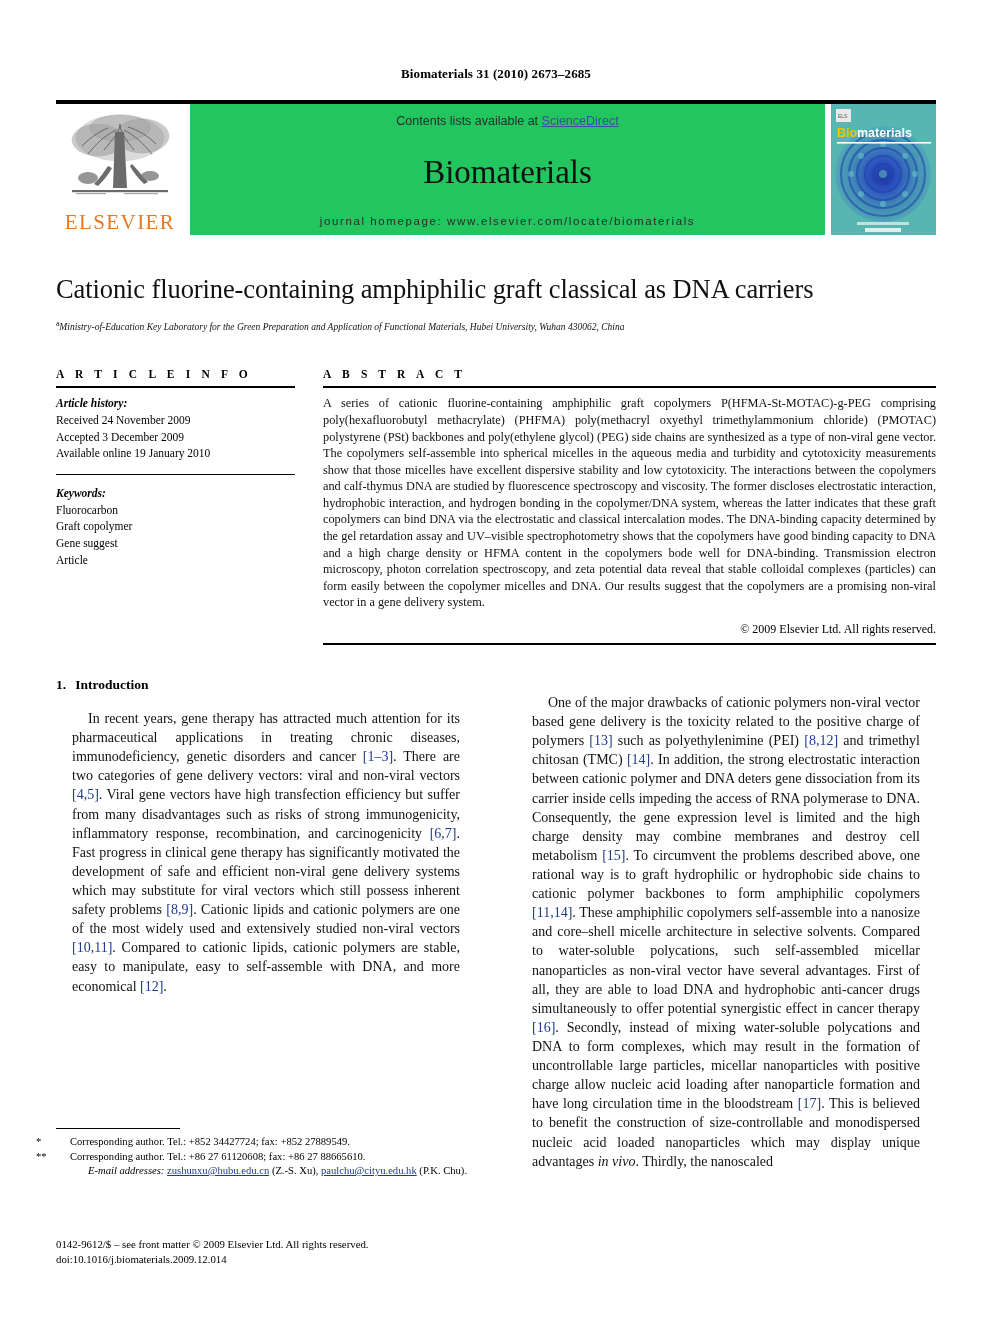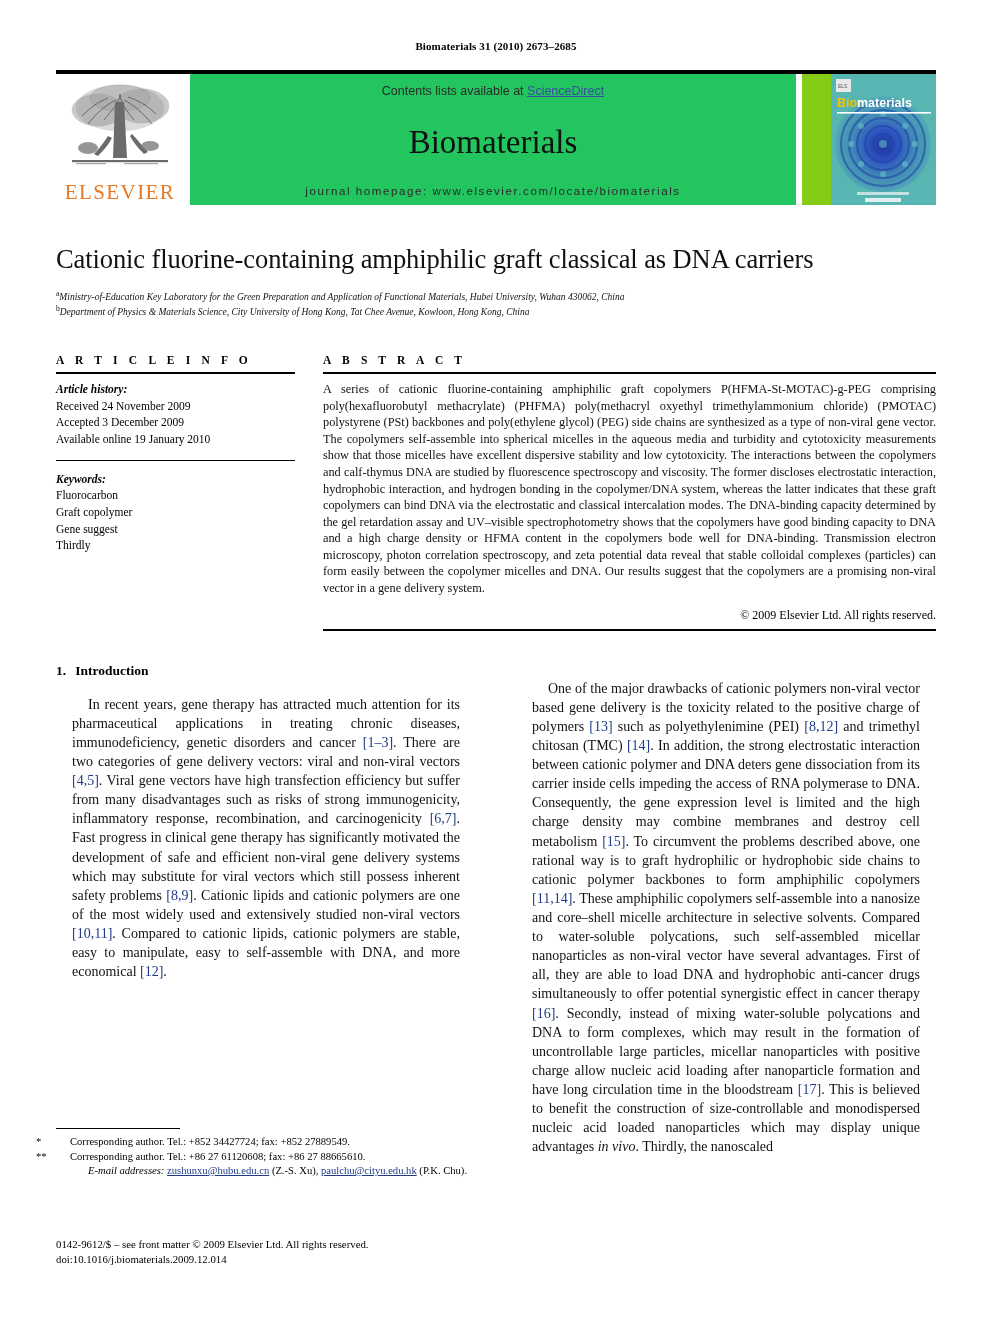--- a/index.html
+++ b/index.html
@@ -21,23 +21,23 @@
     width: 992px;
     height: 1323px;
     box-sizing: border-box;
     padding: 0 56px;
   }
 
   
   .running-head {
     text-align: center;
     font-family: "Liberation Serif", serif;
-    font-size: 11px;
+    font-size: 13px;
     font-weight: bold;
-    padding-top: 40px;
+    padding-top: 66px;
     letter-spacing: 0.1px;
   }
 
   
   .masthead {
     margin-top: 18px;
     border-top: 4px solid #000;
     display: flex;
     align-items: stretch;
     height: 131px;
@@ -93,21 +93,20 @@
     font-size: 11.5px;
     color: #2b2b2b;
     letter-spacing: 1.6px;
   }
   .cover {
     width: 105px;
     flex: 0 0 105px;
     position: relative;
     overflow: hidden;
     background: #84cc16;
-    padding-left: 29px;
   }
   .cover svg { display:block; }
 
   
   .title-block { margin-top: 40px; }
   h1.article-title {
     font-family: "Liberation Serif", serif;
     font-weight: normal;
     font-size: 26.5px;
     line-height: 1.12;
@@ -344,21 +343,20 @@
         <rect x="6" y="38" width="94" height="1.6" fill="#ffffff"></rect>
         <rect x="26" y="118" width="52" height="3" fill="#dfeceb" opacity="0.8"></rect>
         <rect x="34" y="124" width="36" height="4" fill="#eef6f5" opacity="0.9"></rect>
       </svg>
     </div>
   </div>
 
   <div class="title-block">
     <h1 class="article-title">Cationic fluorine-containing amphiphilic graft classical as DNA carriers</h1>
     <p class="affil"><sup>a</sup><span>Ministry-of-Education Key Laboratory for the Green Preparation and Application of Functional Materials, Hubei University, Wuhan 430062, China</span></p>
-    <p class="affil"><sup>b</sup><span>Department of Physics &amp; Materials Science, City University of Hong Kong, Tat Chee Avenue, Kowloon, Hong Kong, China</span></p>
   </div>
 
   <div class="info-abstract">
 
     <div class="col-info">
       <div class="sec-head">A R T I C L E  I N F O</div>
       <div class="rule"></div>
 
       <div class="hist-block">
         <p class="hist-label">Article history:</p>
@@ -367,21 +365,21 @@
         <p class="hist-line">Available online 19 January 2010</p>
       </div>
 
       <div class="rule rule-thin"></div>
 
       <div class="kw-block">
         <p class="kw-label">Keywords:</p>
         <p class="kw-line">Fluorocarbon</p>
         <p class="kw-line">Graft copolymer</p>
         <p class="kw-line">Gene suggest</p>
-        <p class="kw-line">Thirdly</p>
+        <p class="kw-line">Article</p>
       </div>
     </div>
 
     <div class="col-gap"></div>
 
     <div class="col-abs">
       <div class="sec-head">A B S T R A C T</div>
       <div class="rule"></div>
       <p class="abstract-text">A series of cationic fluorine-containing amphiphilic graft copolymers P(HFMA-St-MOTAC)-g-PEG comprising poly(hexafluorobutyl methacrylate) (PHFMA) poly(methacryl oxyethyl trimethylammonium chloride) (PMOTAC) polystyrene (PSt) backbones and poly(ethylene glycol) (PEG) side chains are synthesized as a type of non-viral gene vector. The copolymers self-assemble into spherical micelles in the aqueous media and turbidity and cytotoxicity measurements show that those micelles have excellent dispersive stability and low cytotoxicity. The interactions between the copolymers and calf-thymus DNA are studied by fluorescence spectroscopy and viscosity. The former discloses electrostatic interaction, hydrophobic interaction, and hydrogen bonding in the copolymer/DNA system, whereas the latter indicates that these graft copolymers can bind DNA via the electrostatic and classical intercalation modes. The DNA-binding capacity determined by the gel retardation assay and UV–visible spectrophotometry shows that the copolymers have good binding capacity to DNA and a high charge density or HFMA content in the copolymers bode well for DNA-binding. Transmission electron microscopy, photon correlation spectroscopy, and zeta potential data reveal that stable colloidal complexes (particles) can form easily between the copolymer micelles and DNA. Our results suggest that the copolymers are a promising non-viral vector in a gene delivery system.</p>
       <p class="copyright">© 2009 Elsevier Ltd. All rights reserved.</p>

